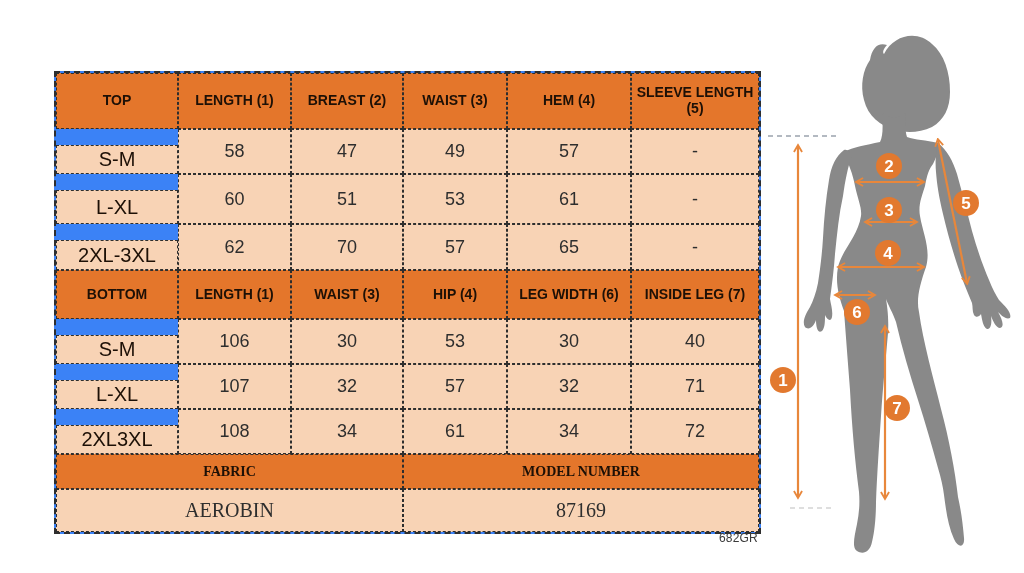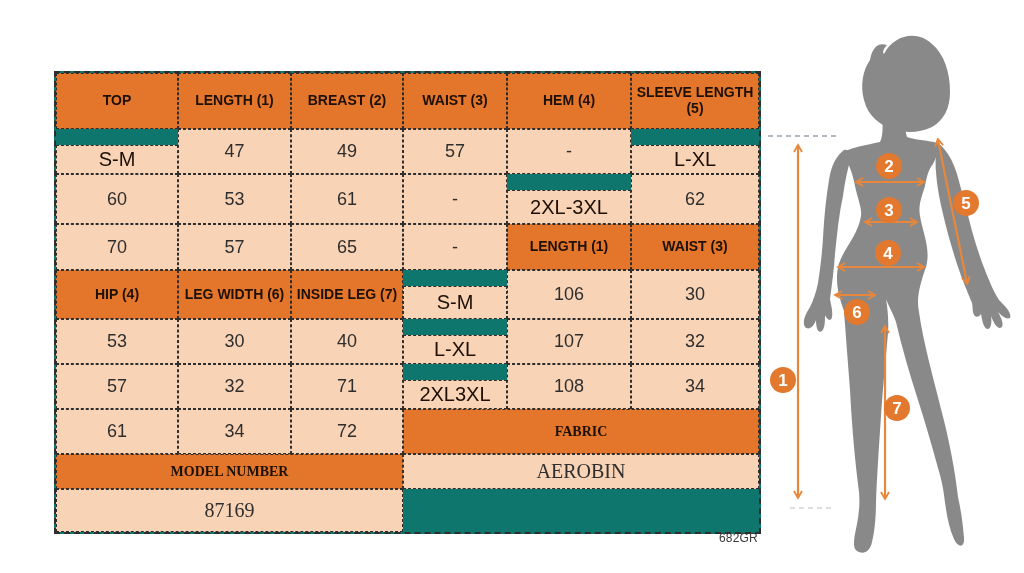--- a/index.html
+++ b/index.html
@@ -7,21 +7,21 @@
     position:relative;width:1024px;height:573px;background:#ffffff;
     font-family:"Liberation Sans",sans-serif;overflow:hidden;
   }
   
   #size-table{
     position:absolute;left:54px;top:71px;width:703px;
     display:grid;
     grid-template-columns:122px 113px 112px 104px 124px 128px;
     grid-template-rows:56px 45px 50px 46px 49px 45px 45px 45px 35px 43px;
     border:2px dashed #2e2e2e;
-    background:#0f766e;
+    background:#3b82f6;
     box-sizing:content-box;
   }
   .cell{
     display:flex;align-items:center;justify-content:center;text-align:center;
     border:1px dashed #2e2e2e;box-sizing:border-box;
     line-height:1.12;padding:2px 4px;
   }
   .hd{
     background:#e4762b;color:#1d1006;font-weight:bold;font-size:14px;
   }
@@ -58,38 +58,41 @@
   <div id="size-table">
 
     <div class="cell hd">TOP</div>
     <div class="cell hd">LENGTH (1)</div>
     <div class="cell hd">BREAST (2)</div>
     <div class="cell hd">WAIST (3)</div>
     <div class="cell hd">HEM (4)</div>
     <div class="cell hd">SLEEVE LENGTH (5)</div>
 
     <div class="cell sz">S-M</div>
+    <div class="cell dt">58</div>
     <div class="cell dt">47</div>
     <div class="cell dt">49</div>
     <div class="cell dt">57</div>
     <div class="cell dt">-</div>
 
     <div class="cell sz">L-XL</div>
     <div class="cell dt">60</div>
+    <div class="cell dt">51</div>
     <div class="cell dt">53</div>
     <div class="cell dt">61</div>
     <div class="cell dt">-</div>
 
     <div class="cell sz">2XL-3XL</div>
     <div class="cell dt">62</div>
     <div class="cell dt">70</div>
     <div class="cell dt">57</div>
     <div class="cell dt">65</div>
     <div class="cell dt">-</div>
 
+    <div class="cell hd">BOTTOM</div>
     <div class="cell hd">LENGTH (1)</div>
     <div class="cell hd">WAIST (3)</div>
     <div class="cell hd">HIP (4)</div>
     <div class="cell hd">LEG WIDTH (6)</div>
     <div class="cell hd">INSIDE LEG (7)</div>
 
     <div class="cell sz">S-M</div>
     <div class="cell dt">106</div>
     <div class="cell dt">30</div>
     <div class="cell dt">53</div>

